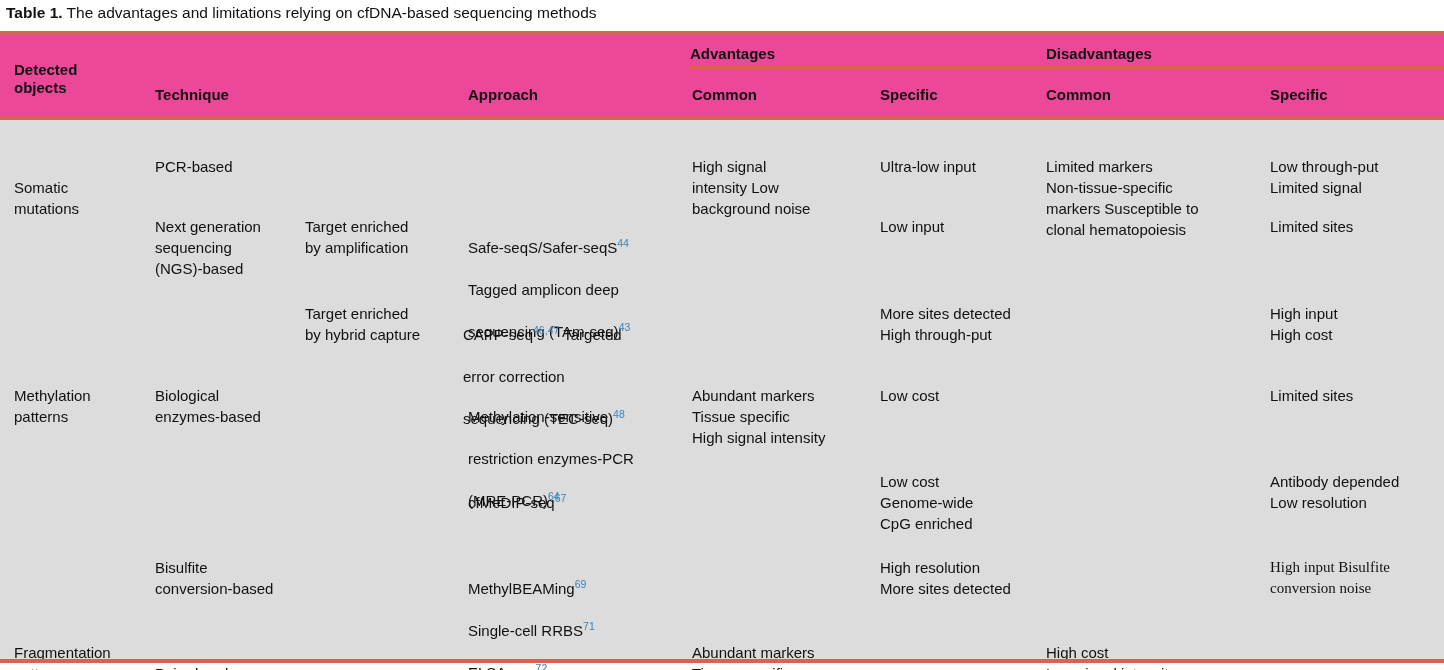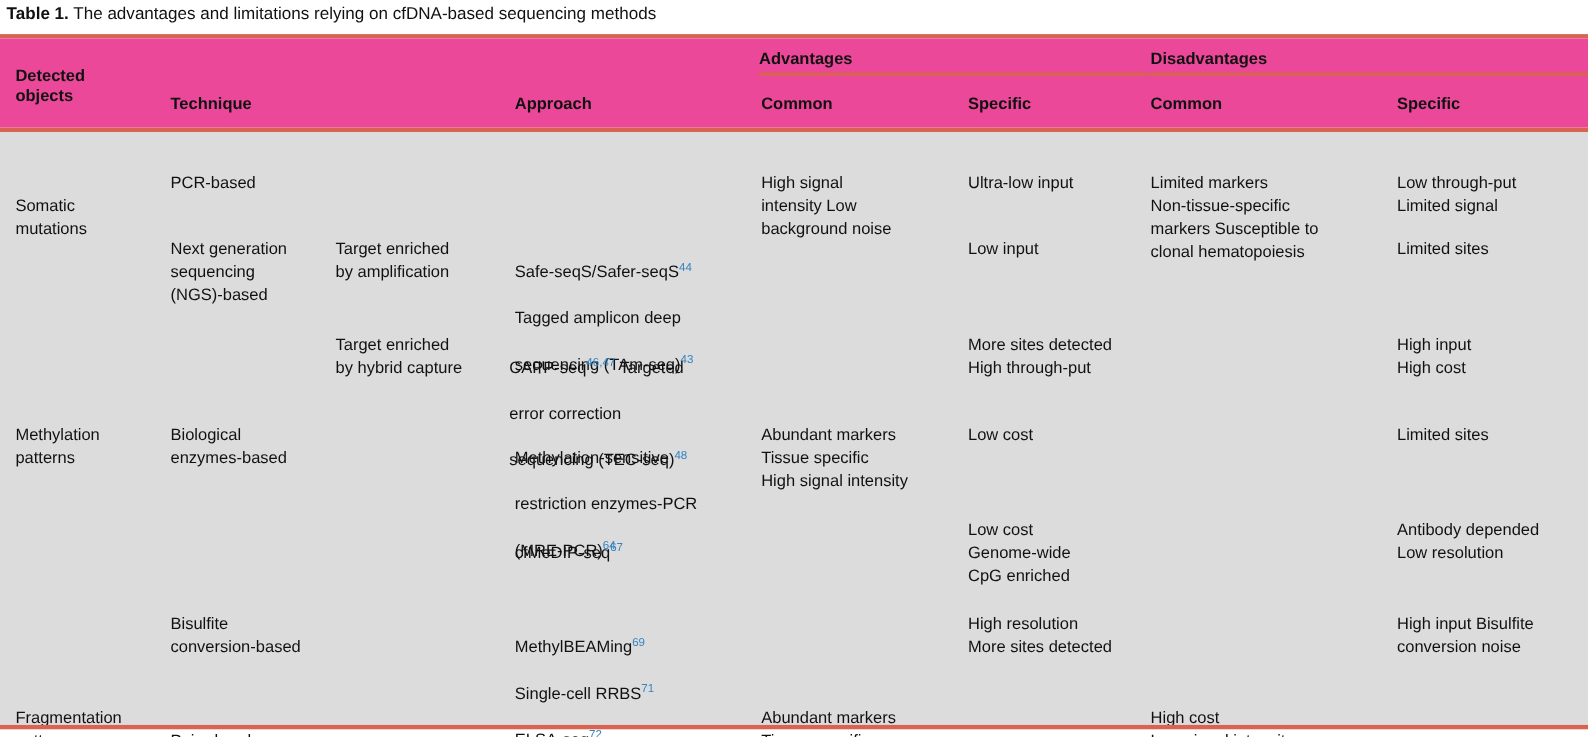--- a/index.html
+++ b/index.html
@@ -209,21 +209,21 @@
 
     <div class="cell" style="left:155px; top:409px;">Bisulfite
 conversion-based</div>
     <div class="cell" style="left:468px; top:409px;">
       <span>MethylBEAMing</span><span class="ref">69</span><br>
       <span>Single-cell RRBS</span><span class="ref">71</span><br>
       <span>ELSA-seq</span><span class="ref">72</span>
     </div>
     <div class="cell" style="left:880px; top:409px;">High resolution
 More sites detected</div>
-    <div class="cell" style="left:1270px; top:409px;">High input Bisulfite
+    <div class="cell" style="left:1270px; top:409px;font-family:Liberation Serif, serif;">High input Bisulfite
 conversion noise</div>
 
     <div class="cell" style="left:14px;  top:494px;">Fragmentation
 patterns</div>
     <div class="cell" style="left:155px; top:494px;">
       <span>Paired-end,</span><br>
       
     </div>
     <div class="cell" style="left:692px; top:494px;">Abundant markers
 Tissue-specific</div>

